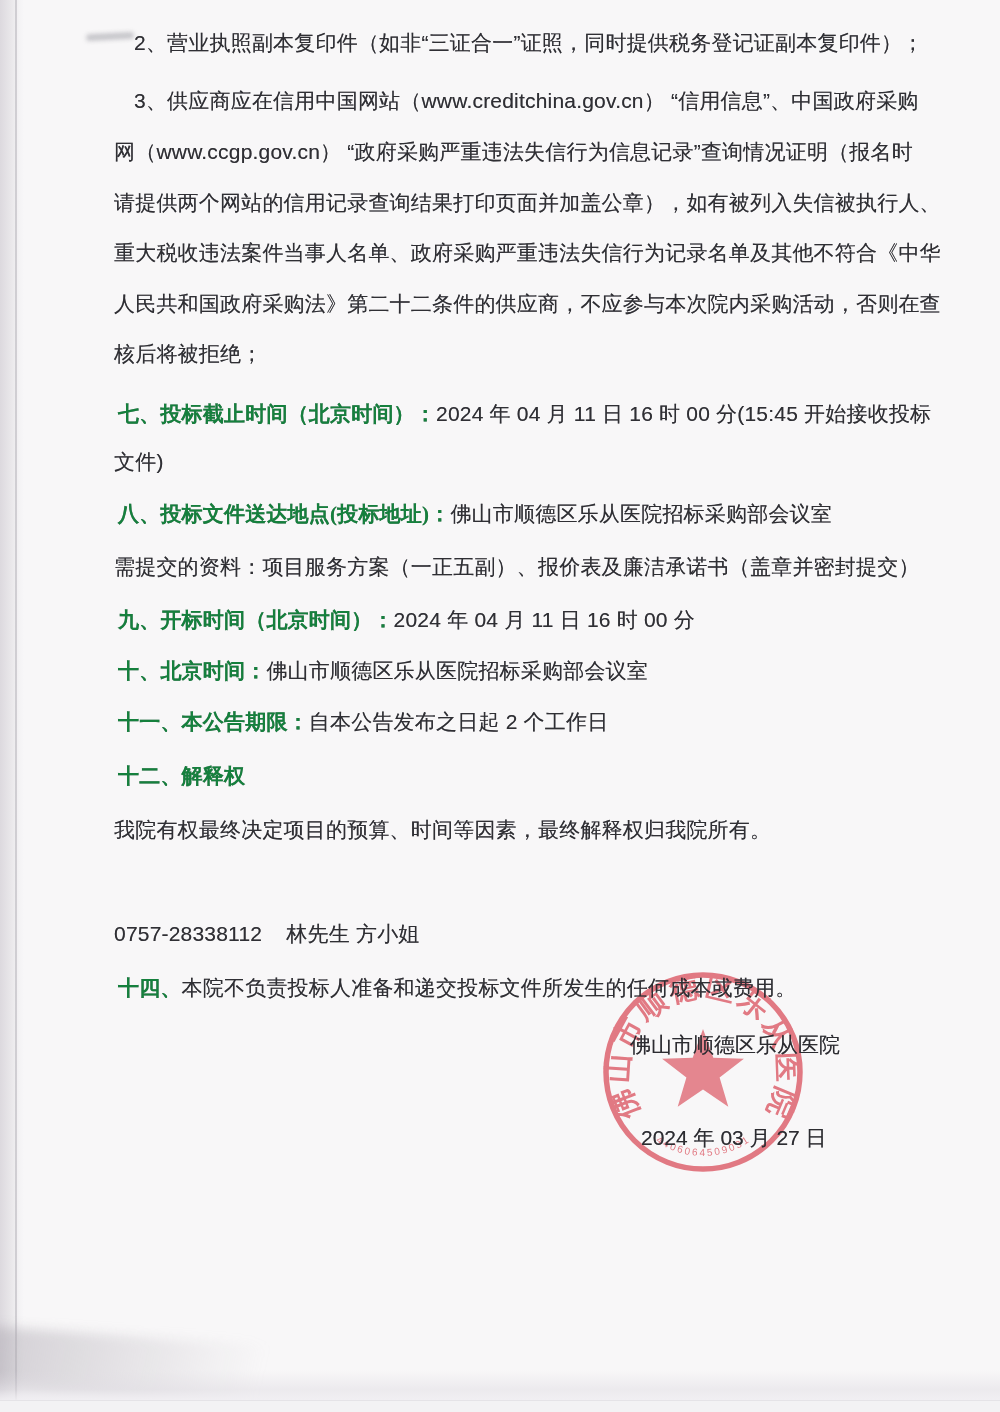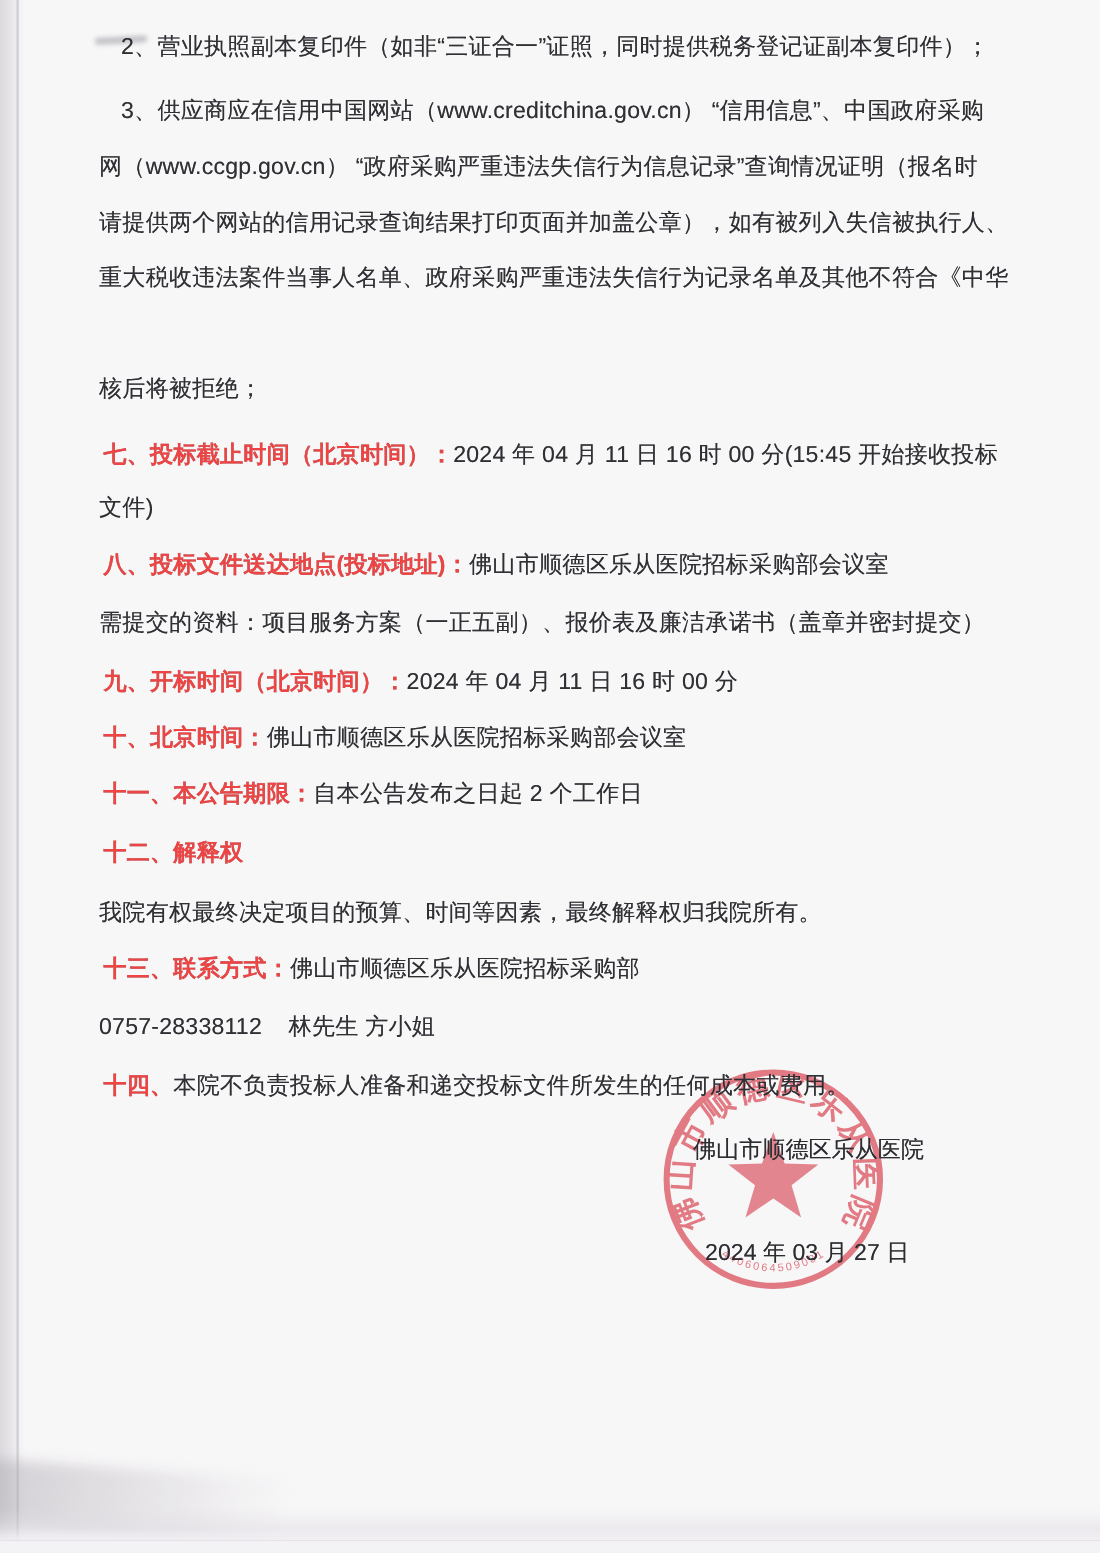--- a/index.html
+++ b/index.html
@@ -33,31 +33,31 @@
   }
   .bottom-fold{
     position:absolute;left:0;top:1370px;width:100%;height:30px;
     background:linear-gradient(180deg,rgba(233,231,235,0),rgba(224,221,227,.5) 65%,rgba(240,238,242,.9));
   }
   .bottom-band{
     position:absolute;left:0;top:1400px;width:100%;height:12px;
     background:#f3f2f4;border-top:1px solid #e5e3e7;
   }
   
-  .doc{position:absolute;left:86px;top:0;width:812px;height:100%;z-index:3;}
+  .doc{position:absolute;left:110px;top:0;width:812px;height:100%;z-index:3;}
   .ln{
     position:absolute;left:0;white-space:pre;
     font-size:21px;line-height:1.2;color:#2f2f34;
     text-shadow:0 0 .5px rgba(45,45,52,.55);
     letter-spacing:.2px;
   }
   .head{padding-left:8px;}
   .item{padding-left:24px;}
   .cont{padding-left:4px;}
-  .b{font-weight:700;color:#ef4444;}
+  .b{font-weight:700;color:#15803d;font-family:Liberation Serif, serif;}
   
   .sig{position:absolute;white-space:pre;font-size:21px;color:#2c2c31;z-index:3;
        text-shadow:0 0 .5px rgba(45,45,52,.55);}
   
   .seal{position:absolute;left:597px;top:966px;z-index:2;}
 </style>
 </head>
 <body>
 
 <div class="page">
@@ -70,38 +70,38 @@
   <div class="bottom-band"></div>
 
   <div class="doc">
 
     <div class="ln item" style="top:30px">2、营业执照副本复印件（如非“三证合一”证照，同时提供税务登记证副本复印件）；</div>
 
     <div class="ln item" style="top:88px">3、供应商应在信用中国网站（www.creditchina.gov.cn） “信用信息”、中国政府采购</div>
     <div class="ln cont" style="top:190px">请提供两个网站的信用记录查询结果打印页面并加盖公章），如有被列入失信被执行人、</div>
     <div class="ln cont" style="top:139px">网（www.ccgp.gov.cn） “政府采购严重违法失信行为信息记录”查询情况证明（报名时</div>
     <div class="ln cont" style="top:240px">重大税收违法案件当事人名单、政府采购严重违法失信行为记录名单及其他不符合《中华</div>
+    <div class="ln cont" style="top:291px">人民共和国政府采购法》第二十二条件的供应商，不应参与本次院内采购活动，否则在查</div>
     <div class="ln cont" style="top:341px">核后将被拒绝；</div>
 
     <div class="ln head" style="top:401px"><span class="b">七、投标截止时间（北京时间）：</span><span>2024 年 04 月 11 日 16 时 00 分(15:45 开始接收投标</span></div>
     <div class="ln cont" style="top:449px">文件)</div>
 
     <div class="ln head" style="top:501px"><span class="b">八、投标文件送达地点(投标地址)：</span><span>佛山市顺德区乐从医院招标采购部会议室</span></div>
     <div class="ln cont" style="top:554px">需提交的资料：项目服务方案（一正五副）、报价表及廉洁承诺书（盖章并密封提交）</div>
 
     <div class="ln head" style="top:607px"><span class="b">九、开标时间（北京时间）：</span><span>2024 年 04 月 11 日 16 时 00 分</span></div>
 
     <div class="ln head" style="top:658px"><span class="b">十、北京时间：</span><span>佛山市顺德区乐从医院招标采购部会议室</span></div>
 
     <div class="ln head" style="top:709px"><span class="b">十一、本公告期限：</span><span>自本公告发布之日起 2 个工作日</span></div>
 
     <div class="ln head" style="top:763px"><span class="b">十二、解释权</span></div>
     <div class="ln cont" style="top:817px">我院有权最终决定项目的预算、时间等因素，最终解释权归我院所有。</div>
 
-    <div class="ln head" style="top:868px"><span class="b">十三、联系方式：</span><span>佛山市顺德区乐从医院招标采购部</span></div>
     <div class="ln cont" style="top:921px">0757-28338112    林先生 方小姐</div>
 
     <div class="ln head" style="top:975px"><span class="b">十四、</span><span>本院不负责投标人准备和递交投标文件所发生的任何成本或费用。</span></div>
   </div>
 
   <svg class="seal" width="212" height="212" viewBox="-106 -106 212 212" xmlns="http://www.w3.org/2000/svg">
     <g opacity="0.8">
       <circle r="97" fill="none" stroke="#dc5a66" stroke-width="5.5"></circle>
       <defs>
         <path id="arcTop" d="M -61.4 43.05 A 75 75 0 1 1 61.4 43.05" fill="none"></path>

